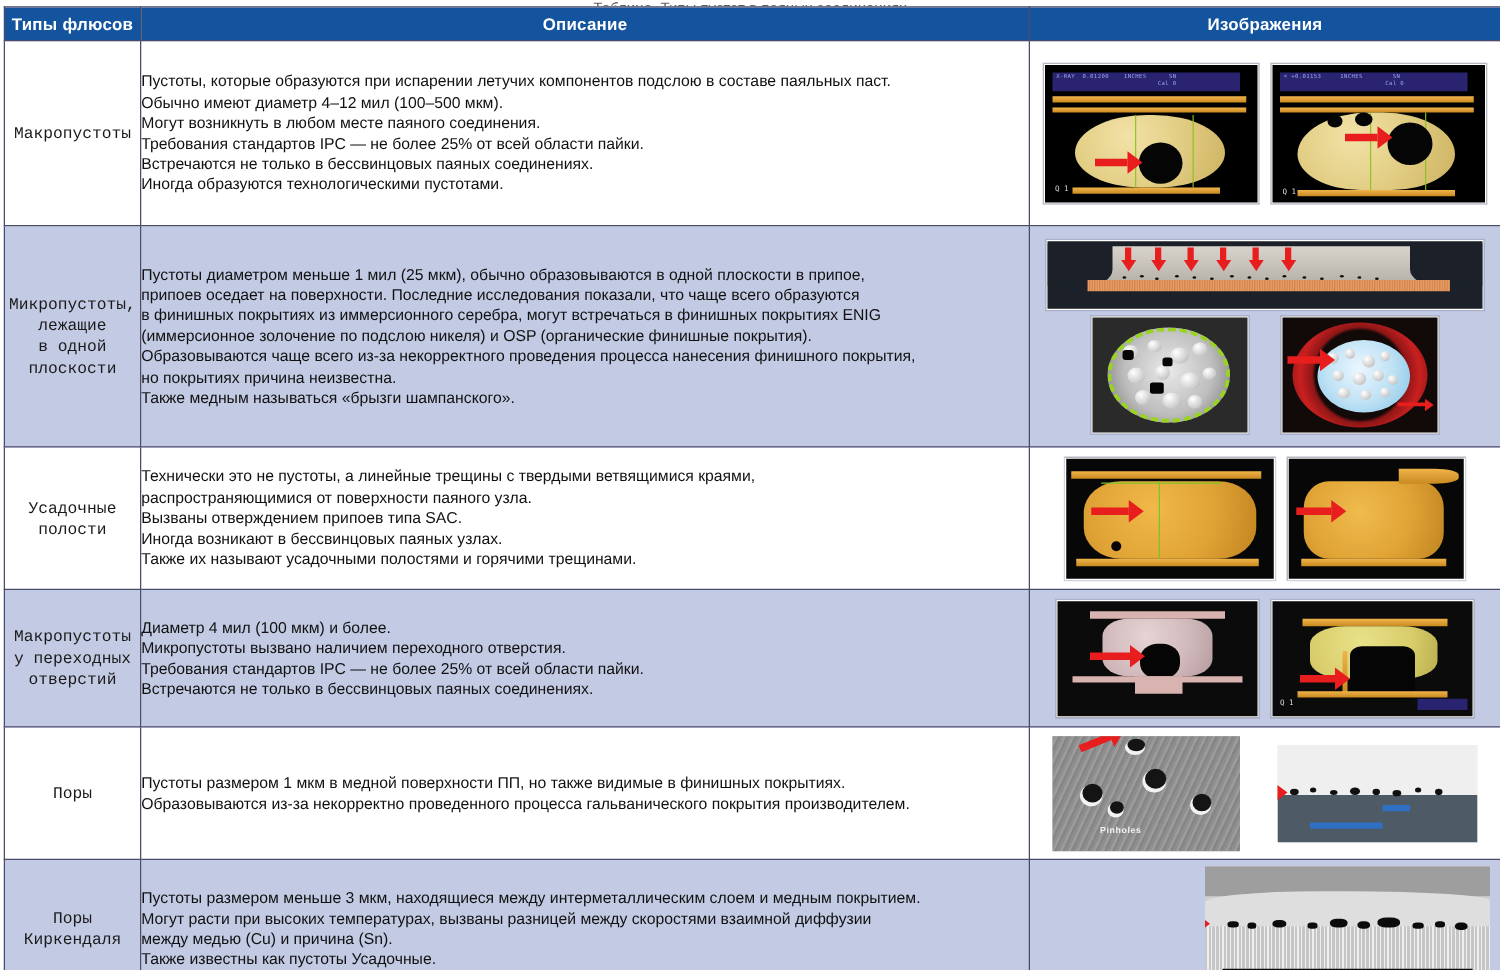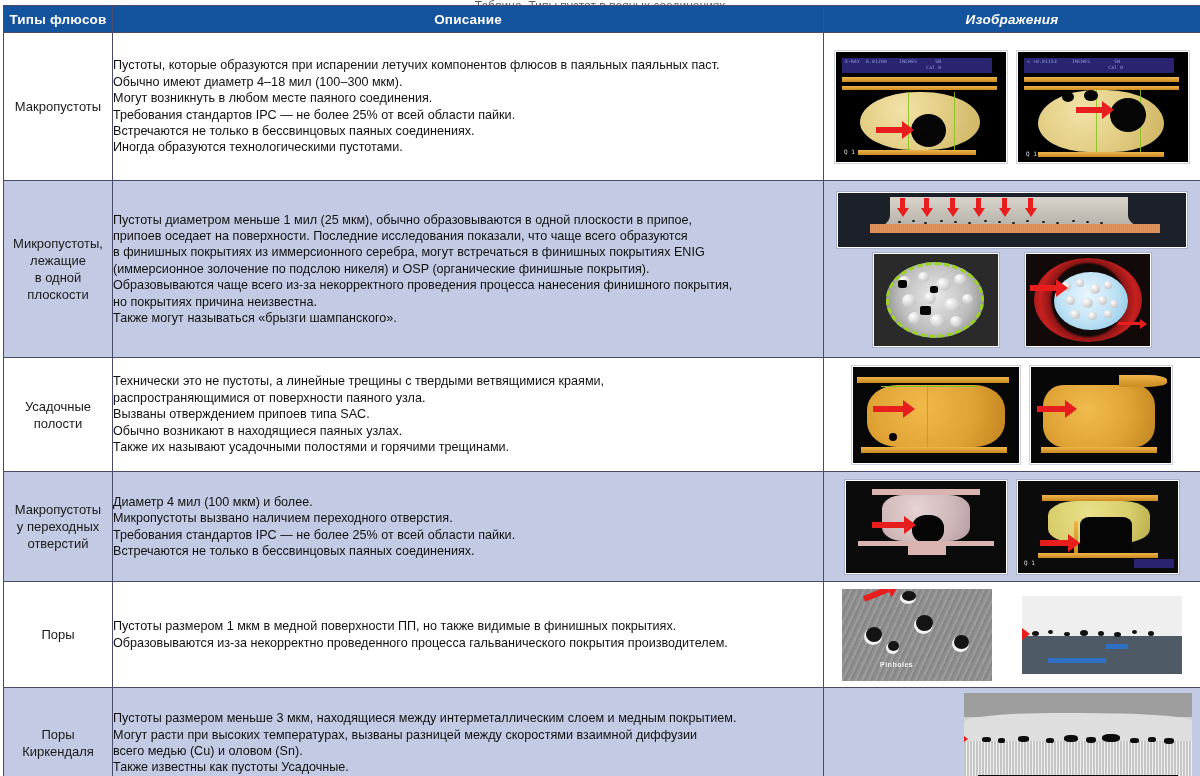--- a/index.html
+++ b/index.html
@@ -50,31 +50,32 @@
     color: #ffffff;
     font-size: 13.5px;
     font-weight: bold;
     height: 26px;
     text-align: center;
     letter-spacing: 0.2px;
     border-color: #14549e;
   }
   th.col-type   { width: 108px; }
   th.col-desc   { width: 710px; }
-  th.col-images { width: 376px; font-style: italic; }
+  th.col-images { width: 376px; }
 
   tr.row-odd  td { background: #ffffff; }
   tr.row-even td { background: #c3cbe4; }
 
   td.type-cell {
     text-align: center;
     font-size: 13px;
     color: #1a1a1a;
     line-height: 17px;
     padding: 4px 3px;
+    font-family: Liberation Mono, monospace;
   }
   td.desc-cell {
     padding: 6px 8px 6px 12px;
     font-size: 12.6px;
     color: #111111;
     line-height: 16.4px;
     text-align: left;
   }
   td.desc-cell .line { white-space: nowrap; }
   td.img-cell {
@@ -277,22 +278,22 @@
         <th class="col-images">Изображения</th>
       </tr>
     </thead>
     <tbody>
 
       <tr class="row-odd" style="height:148px">
         <td class="type-cell">
           <span>Макропустоты</span>
         </td>
         <td class="desc-cell">
-          <div class="line">Пустоты, которые образуются при испарении летучих компонентов флюсов в паяльных паяльных паст.</div>
-          <div class="line">Обычно имеют диаметр 4–18 мил (100–300 мкм).</div>
+          <div class="line">Пустоты, которые образуются при испарении летучих компонентов подслою в составе паяльных паст.</div>
+          <div class="line">Обычно имеют диаметр 4–12 мил (100–500 мкм).</div>
           <div class="line">Могут возникнуть в любом месте паяного соединения.</div>
           <div class="line">Требования стандартов IPC — не более 25% от всей области пайки.</div>
           <div class="line">Встречаются не только в бессвинцовых паяных соединениях.</div>
           <div class="line">Иногда образуются технологическими пустотами.</div>
         </td>
         <td class="img-cell">
           <div class="imgrow">
 
             <div class="shot" style="width:170px;height:110px">
               <div class="osdbar" style="left:6px;top:6px;width:150px;height:15px">X-RAY  0.01200    INCHES      SN
@@ -341,21 +342,21 @@
 в одной
 плоскости</span>
         </td>
         <td class="desc-cell">
           <div class="line">Пустоты диаметром меньше 1 мил (25 мкм), обычно образовываются в одной плоскости в припое,</div>
           <div class="line">припоев оседает на поверхности. Последние исследования показали, что чаще всего образуются</div>
           <div class="line">в финишных покрытиях из иммерсионного серебра, могут встречаться в финишных покрытиях ENIG</div>
           <div class="line">(иммерсионное золочение по подслою никеля) и OSP (органические финишные покрытия).</div>
           <div class="line">Образовываются чаще всего из-за некорректного проведения процесса нанесения финишного покрытия,</div>
           <div class="line">но покрытиях причина неизвестна.</div>
-          <div class="line">Также могут называться «брызги шампанского».</div>
+          <div class="line">Также медным называться «брызги шампанского».</div>
         </td>
         <td class="img-cell">
           <div class="imgrow stack">
 
             <div class="shot" style="width:348px;height:54px;background:#1b2029">
               <div class="solder-strip" style="left:40px;top:4px;width:262px;height:27px"></div>
               <div class="dark-fill" style="left:0;top:2px;width:52px;height:34px;border-radius:0 0 40% 0"></div>
               <div class="dark-fill" style="left:290px;top:2px;width:58px;height:34px;border-radius:0 0 0 40%"></div>
               <div class="copper-strip" style="left:32px;top:31px;width:290px;height:9px"></div>
               <div class="micro-dots" style="left:56px;top:27px;width:220px;height:6px">
@@ -456,21 +457,21 @@
 
       <tr class="row-odd" style="height:114px">
         <td class="type-cell">
           <span style="white-space:pre-line">Усадочные
 полости</span>
         </td>
         <td class="desc-cell">
           <div class="line">Технически это не пустоты, а линейные трещины с твердыми ветвящимися краями,</div>
           <div class="line">распространяющимися от поверхности паяного узла.</div>
           <div class="line">Вызваны отверждением припоев типа SAC.</div>
-          <div class="line">Обычно возникают в находящиеся паяных узлах.</div>
+          <div class="line">Иногда возникают в бессвинцовых паяных узлах.</div>
           <div class="line">Также их называют усадочными полостями и горячими трещинами.</div>
         </td>
         <td class="img-cell">
           <div class="imgrow">
 
             <div class="shot" style="width:166px;height:96px;background:#070707">
               <div class="goldbar" style="left:4px;top:10px;width:152px;height:6px"></div>
               <div class="blob" style="left:14px;top:18px;width:138px;height:62px;border-radius:22%/40%;background:radial-gradient(circle at 40% 35%, #f0b949 0%, #dfa235 55%, #c1841f 100%)"></div>
               <div class="greenline" style="left:74px;top:18px;width:1px;height:62px"></div>
               <div class="greenline" style="left:28px;top:19px;width:96px;height:1px"></div>
@@ -592,21 +593,21 @@
       </tr>
 
       <tr class="row-even" style="height:111px">
         <td class="type-cell">
           <span style="white-space:pre-line">Поры
 Киркендаля</span>
         </td>
         <td class="desc-cell">
           <div class="line">Пустоты размером меньше 3 мкм, находящиеся между интерметаллическим слоем и медным покрытием.</div>
           <div class="line">Могут расти при высоких температурах, вызваны разницей между скоростями взаимной диффузии</div>
-          <div class="line">всего медью (Cu) и оловом (Sn).</div>
+          <div class="line">между медью (Cu) и причина (Sn).</div>
           <div class="line">Также известны как пустоты Усадочные.</div>
         </td>
         <td class="img-cell">
           <div class="imgrow" style="justify-content:flex-end;padding-right:8px">
             <div class="shot" style="width:228px;height:100px;background:#cfcfcf;border:none;box-shadow:none">
               <div class="imc-top" style="left:0;top:0;width:228px;height:24px"></div>
               <div class="imc-mid" style="left:0;top:20px;width:228px;height:30px;border-radius:40% 50% 0 0/30% 26% 0 0"></div>
               <div class="imc-bot" style="left:0;top:48px;width:228px;height:44px"></div>
               <div class="kirk" style="left:18px;top:44px;width:9px;height:5px"></div>
               <div class="kirk" style="left:34px;top:45px;width:7px;height:5px"></div>

